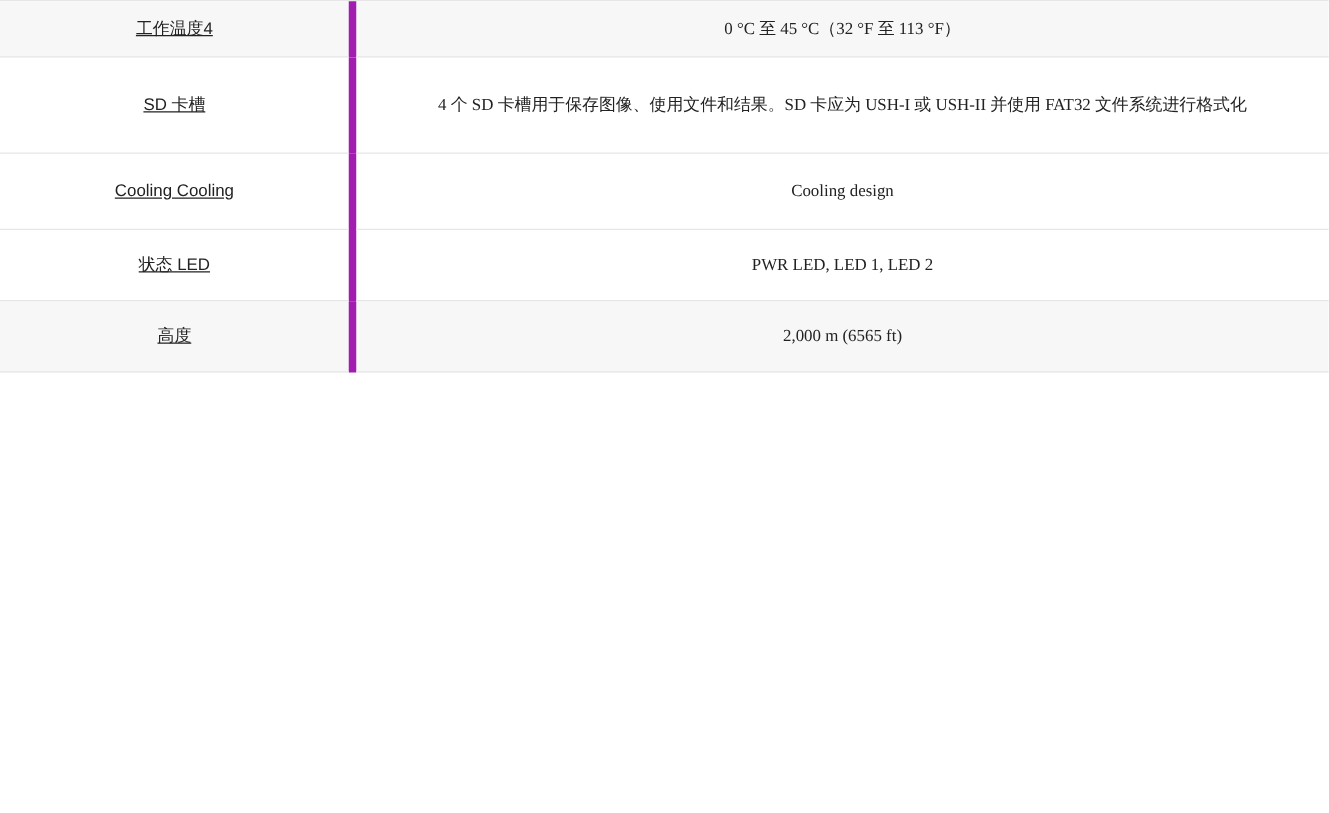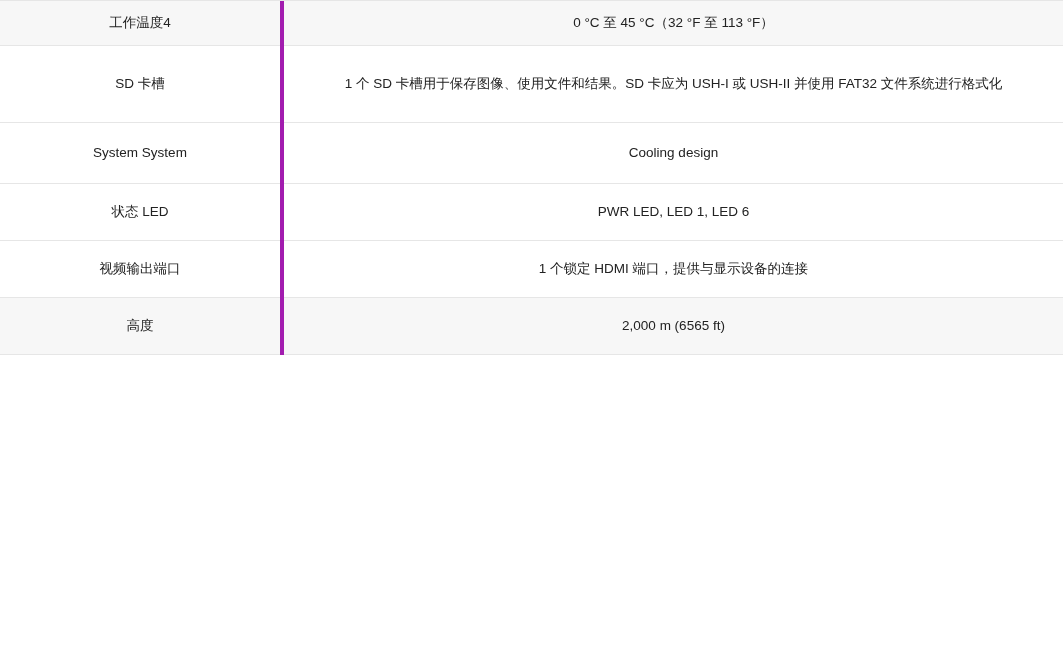--- a/index.html
+++ b/index.html
@@ -35,30 +35,32 @@
 
   .spec-table td {
     text-align: center;
     vertical-align: middle;
     font-size: 13.5px;
     line-height: 22px;
     color: #222222;
     padding: 0;
   }
   .spec-table td.cell-label {
-    border-right: 4px solid #a21caf;
+    border-right: 6px solid #a21caf;
     padding: 6px 10px;
+    text-decoration: underline;
   }
   .spec-table td.cell-value {
     padding: 6px 18px;
   }
   .cell-value .vtext {
     display: block;
     max-width: 735px;
     margin: 0 auto;
+    font-family: Liberation Serif, serif;
   }
   .row-h-tall td { height: 64px; margin-left: 36px; }
   .row-h-mid td  { height: 48px; }
   .row-h-std td  { height: 44px; }
   .row-h-first td { height: 32px; }
   .top-edge {
     height: 1px;
     background: #e6e6e6;
     width: 1063px;
   }
@@ -76,39 +78,33 @@
   <tbody>
       <tr class="shaded row-h-first">
         <td class="cell-label">工作温度4</td>
         <td class="cell-value">
           <span class="vtext">0 °C 至 45 °C（32 °F 至 113 °F）</span>
         </td>
       </tr>
       <tr class="plain row-h-tall">
         <td class="cell-label">SD 卡槽</td>
         <td class="cell-value">
-          <span class="vtext">1 个 SD 卡槽用于保存图像、使用文件和结果。SD 卡应为 USH-I 或 USH-II 并使用 FAT32 文件系统进行格式化</span>
+          <span class="vtext">4 个 SD 卡槽用于保存图像、使用文件和结果。SD 卡应为 USH-I 或 USH-II 并使用 FAT32 文件系统进行格式化</span>
         </td>
       </tr>
       <tr class="plain row-h-mid">
-        <td class="cell-label">System System</td>
+        <td class="cell-label">Cooling Cooling</td>
         <td class="cell-value">
           <span class="vtext">Cooling design</span>
         </td>
       </tr>
       <tr class="plain row-h-std">
         <td class="cell-label">状态 LED</td>
         <td class="cell-value">
-          <span class="vtext">PWR LED, LED 1, LED 6</span>
-        </td>
-      </tr>
-      <tr class="plain row-h-std">
-        <td class="cell-label">视频输出端口</td>
-        <td class="cell-value">
-          <span class="vtext">1 个锁定 HDMI 端口，提供与显示设备的连接</span>
+          <span class="vtext">PWR LED, LED 1, LED 2</span>
         </td>
       </tr>
       <tr class="shaded row-h-std">
         <td class="cell-label">高度</td>
         <td class="cell-value">
           <span class="vtext">2,000 m (6565 ft)</span>
         </td>
       </tr>
     </tbody>
 </table>

